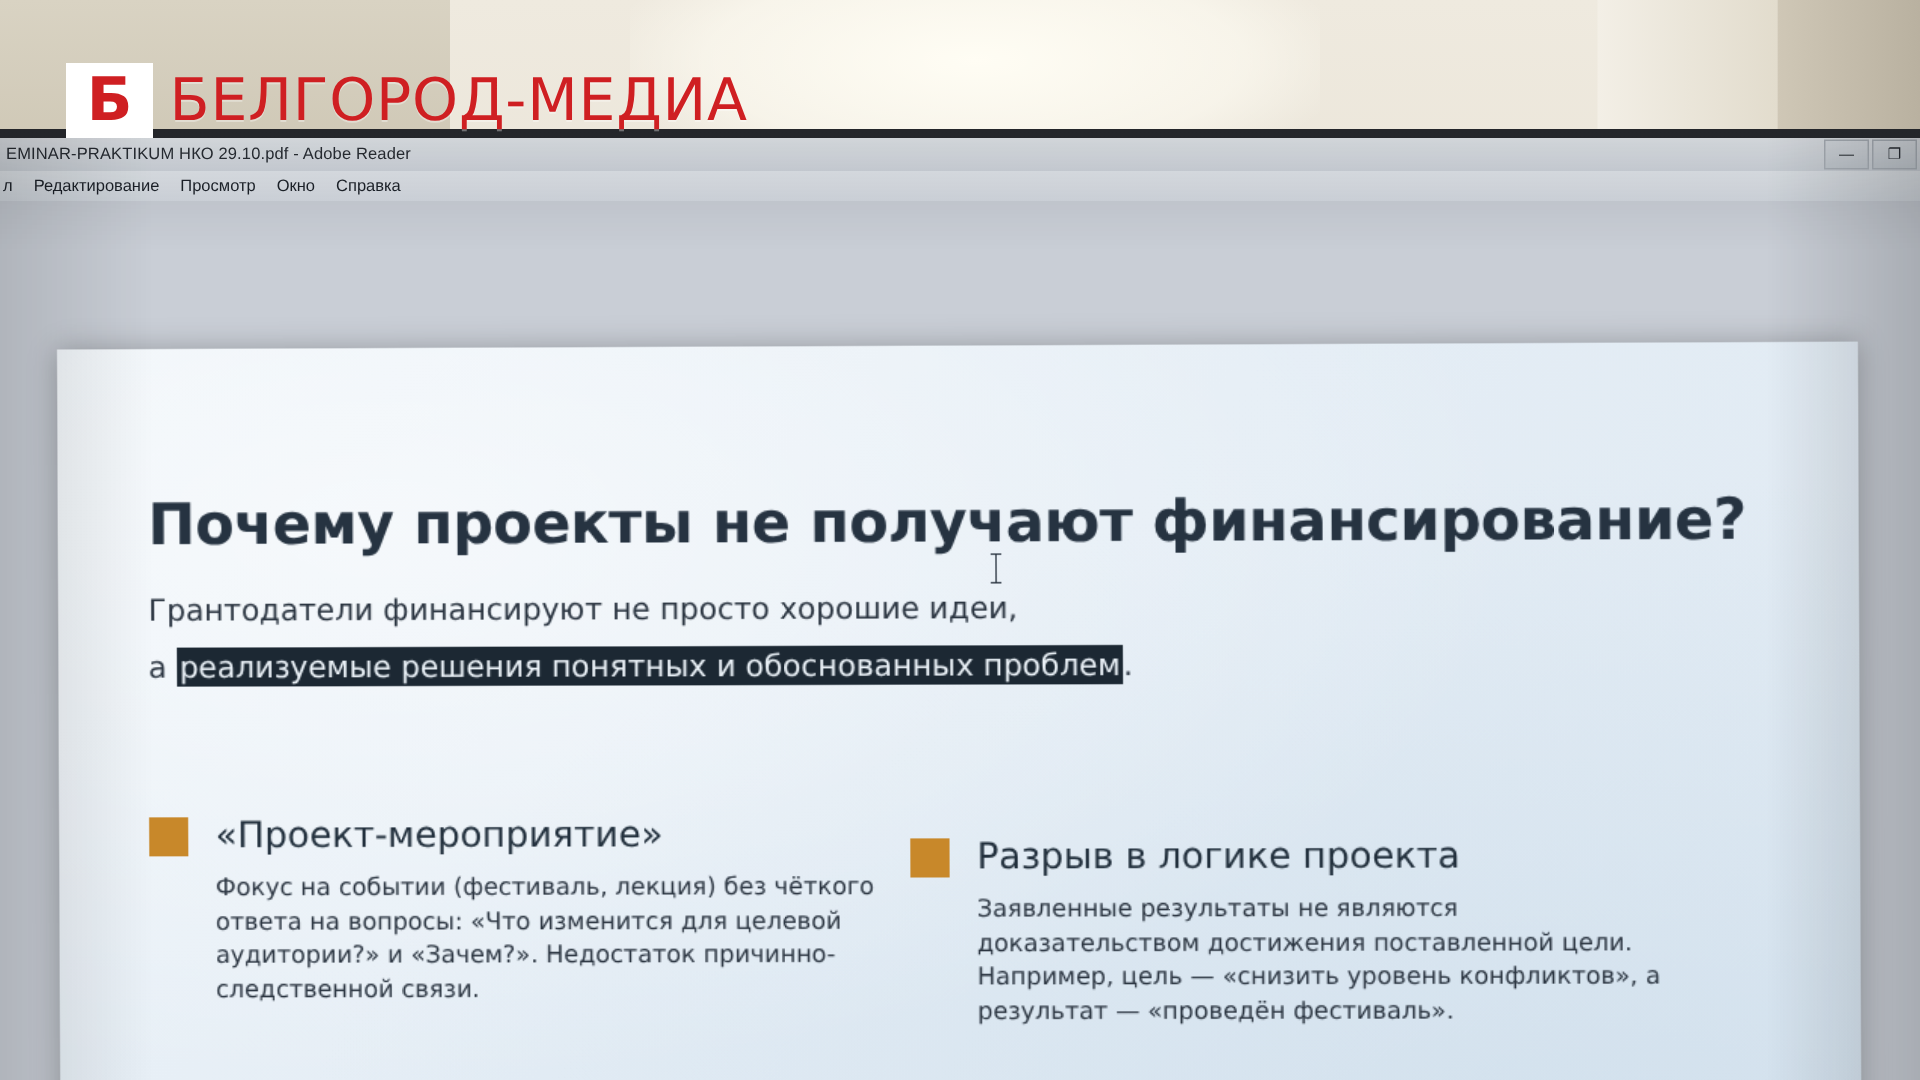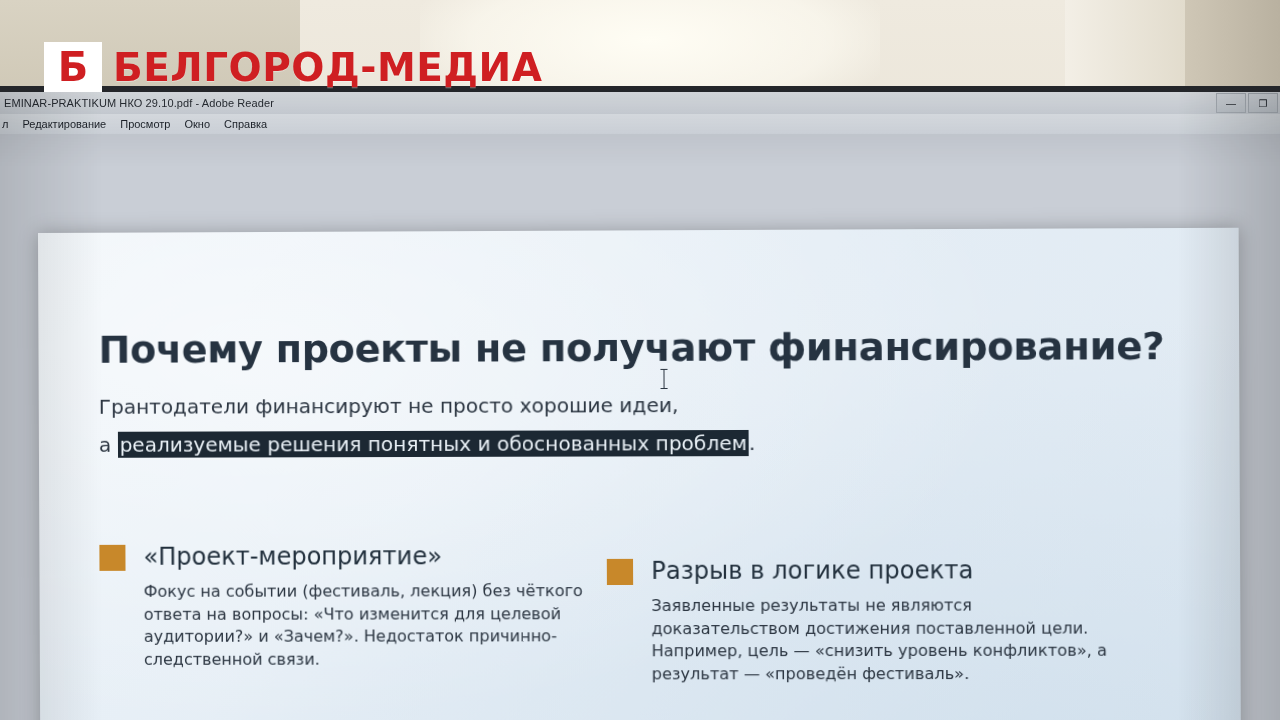--- a/index.html
+++ b/index.html
@@ -244,21 +244,21 @@
     align-items: center;
     justify-content: center;
     font-size: 40px;
     font-weight: bold;
     color: #cf1f22;
     font-family: "DejaVu Sans", sans-serif;
     line-height: 1;
   }
   .logo-text {
     font-size: 39px;
-    font-weight: bold;
+    font-weight: normal;
     color: #cf1f22;
     letter-spacing: 0.5px;
     font-family: "DejaVu Sans", sans-serif;
     text-shadow: 0 1px 0 rgba(255,255,255,0.35);
     white-space: nowrap;
   }
 
   
   .screen-vignette {
     position: absolute;

